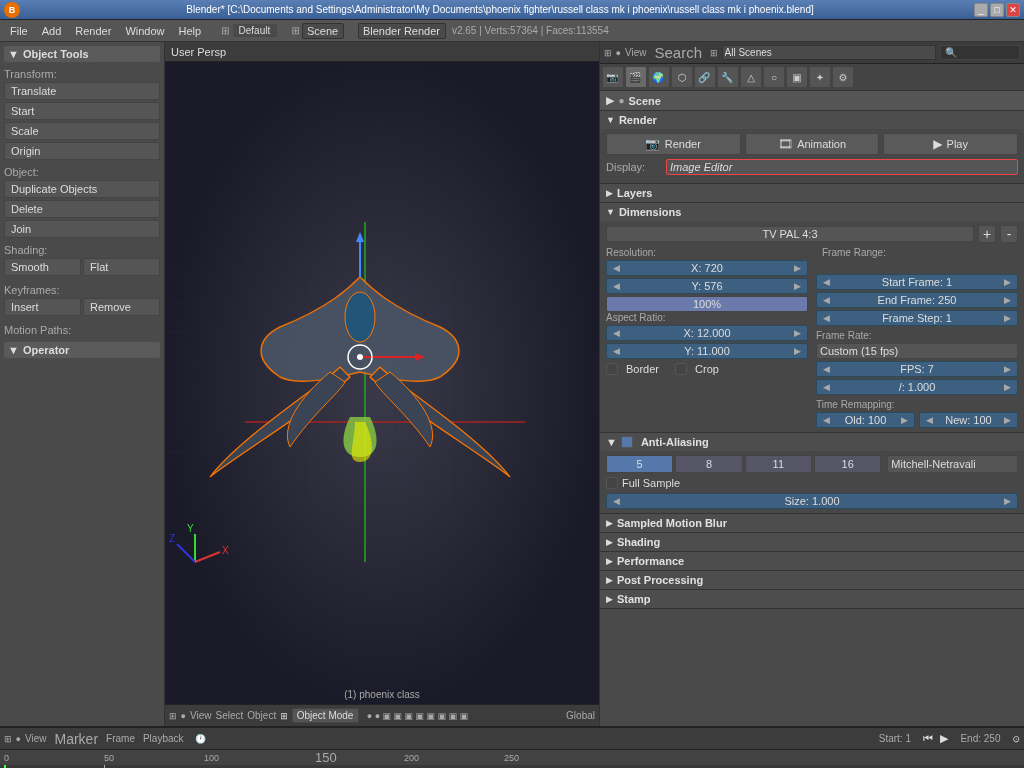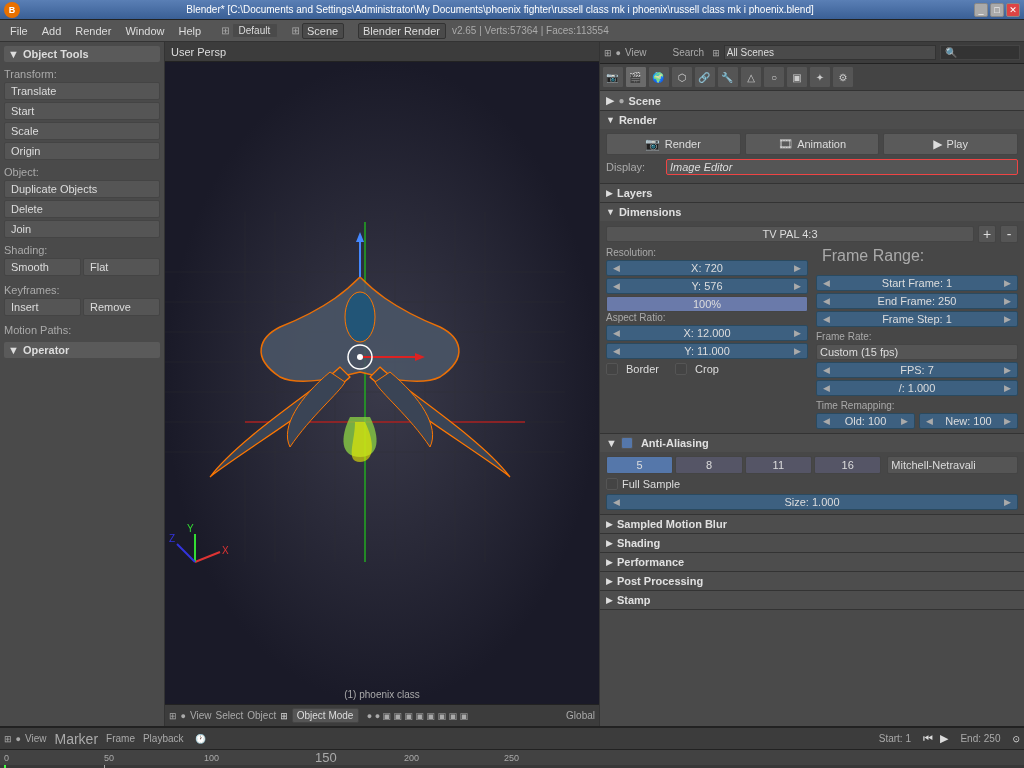--- a/index.html
+++ b/index.html
@@ -312,21 +312,21 @@
       <span style="color:#aaa;font-size:9px;margin-left:4px;">● ● ▣ ▣ ▣ ▣ ▣ ▣ ▣ ▣</span>
       <span style="margin-left:auto;color:#aaa;font-size:10px;">Global</span>
     </div>
   </div>
 
   <div id="right-panel">
     <div class="rp-header">
       <span style="font-size:9px;color:#aaa;">⊞</span>
       <span style="font-size:9px;color:#aaa;">●</span>
       <span style="color:#aaa;font-size:10px;cursor:pointer;">View</span>
-      <span style="color:#aaa;font-size:10px;cursor:pointer;margin-left:22px;">Search</span>
+      <span style="color:#aaa;font-size:15px;cursor:pointer;margin-left:4px;">Search</span>
       <span style="margin-left:4px;color:#aaa;font-size:9px;">⊞</span>
       <select style="background:#4a4a4a;border:1px solid #333;color:#ddd;font-size:10px;padding:1px 2px;flex:1;">
         <option>All Scenes</option>
       </select>
       <input type="text" style="background: rgb(51, 51, 51); border: 1px solid rgb(68, 68, 68); color: rgb(221, 221, 221); font-size: 10px; padding: 1px 4px; width: 80px;" placeholder="🔍">
     </div>
 
     <div class="props-icons">
       <div class="icon-btn" title="Render">📷</div>
       <div class="icon-btn active" title="Scene">🎬</div>
@@ -428,21 +428,21 @@
                 <span class="arrow-r">▶</span>
               </div>
               <div class="border-row" style="margin-top:4px;">
                 <div class="checkbox"></div>
                 <span>Border</span>
                 <div class="checkbox" style="margin-left:8px;"></div>
                 <span>Crop</span>
               </div>
             </div>
             <div class="col-half">
-              <div style="color:#aaa;font-size:16px;margin-bottom:10px;padding-left:6px;">Frame Range:</div>
+              <div style="color:#aaa;font-size:10px;margin-bottom:16px;padding-left:6px;">Frame Range:</div>
               <div class="field-slider">
                 <span class="arrow-l">◀</span>
                 <span>Start Frame: 1</span>
                 <span class="arrow-r">▶</span>
               </div>
               <div class="field-slider" style="margin-top:2px;">
                 <span class="arrow-l">◀</span>
                 <span>End Frame: 250</span>
                 <span class="arrow-r">▶</span>
               </div>

